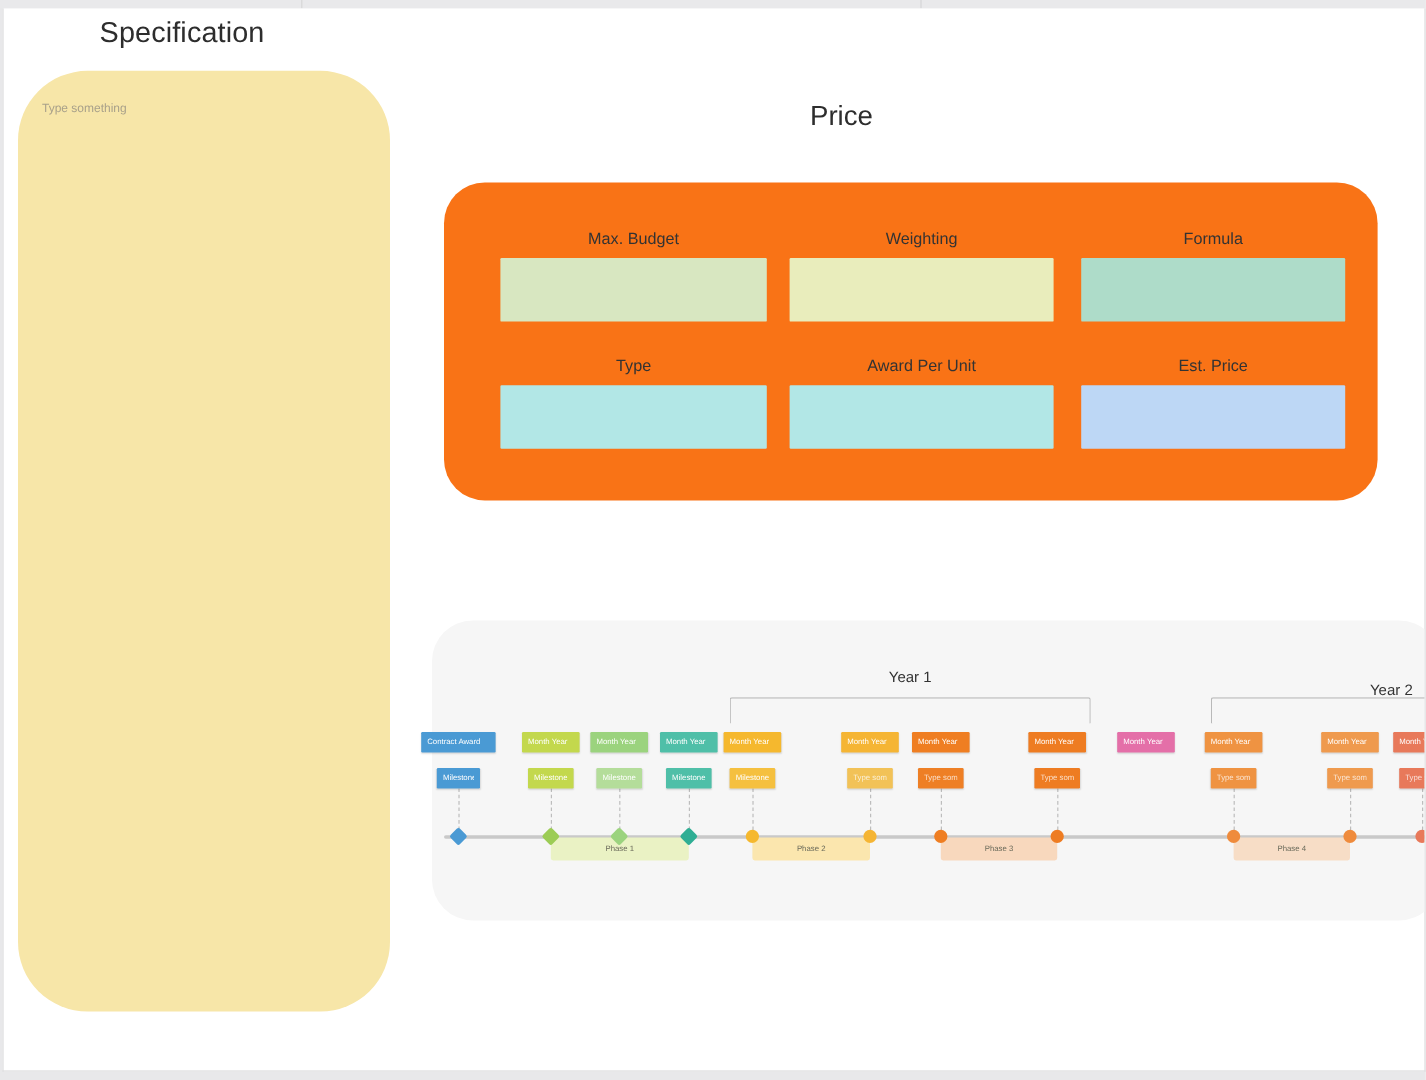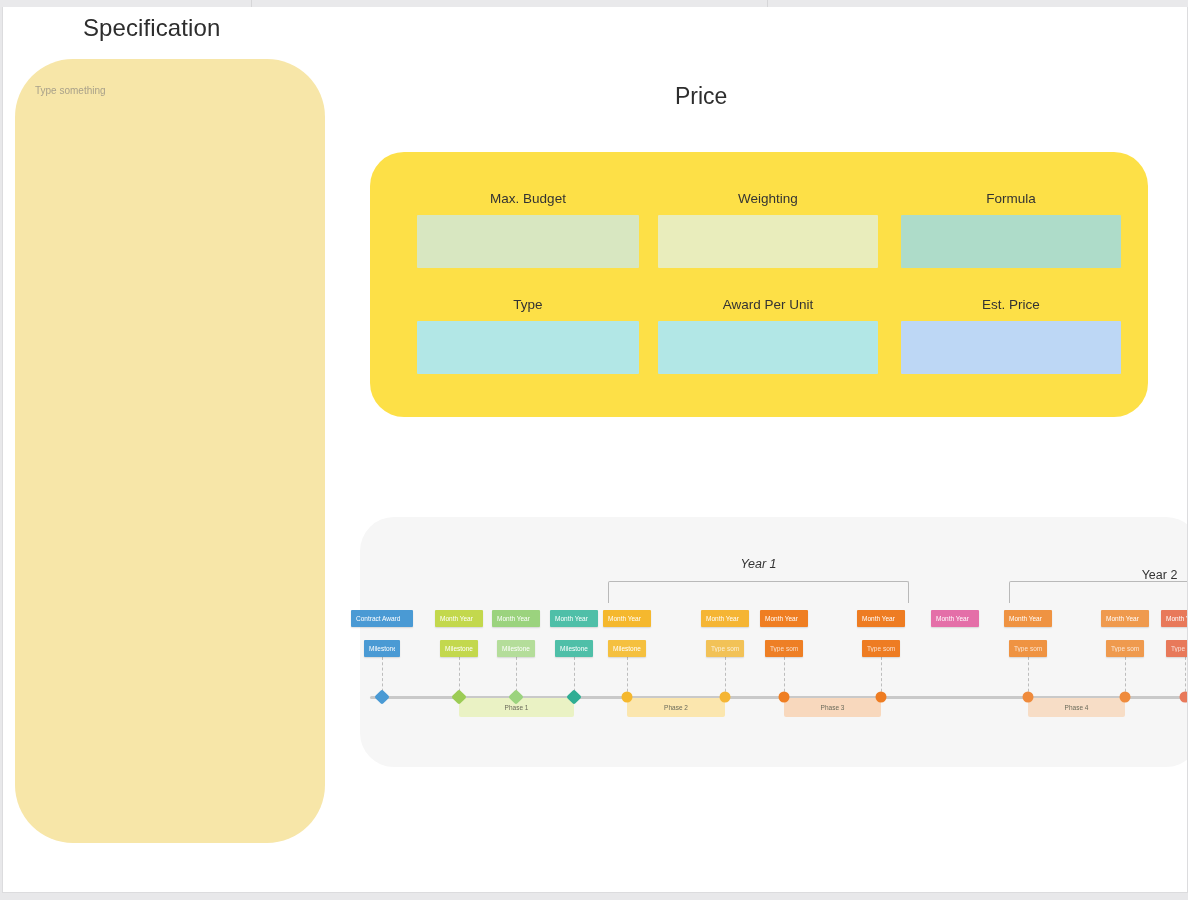--- a/index.html
+++ b/index.html
@@ -51,21 +51,21 @@
 
   
   #budget-title {
     position: absolute; left: 672px; top: 76px;
     font-size: 23px; color: #2d2d2d; font-weight: 400;
     white-space: nowrap;
   }
   #budget-card {
     position: absolute; left: 367px; top: 145px;
     width: 778px; height: 265px;
-    background: #fde047;
+    background: #f97316;
     border-radius: 34px;
   }
   .budget-cell { position: absolute; }
   .budget-label {
     position: absolute; left: 0; top: 0; width: 100%;
     text-align: center; font-size: 13.5px; color: #333; white-space: nowrap;
   }
   .budget-input {
     position: absolute; left: 0; top: 24px;
     width: 100%; height: 53px;
@@ -172,21 +172,21 @@
           <div class="budget-label">Est. Price</div>
           <input class="budget-input" type="text" placeholder="" style="background: rgb(189, 215, 245);">
         </div>
       </div>
   </div>
 
   <div id="timeline-card">
     <div id="tl-inner">
         <div class="tl-axis" style="top: 179px; left: 10px; width: 830px; background: rgb(201, 201, 201);"></div>
         <div class="year-bracket" style="left: 248px; top: 64px; width: 301px;"></div>
-        <div class="year-label" style="left: 398.5px; top: 40px; font-style: italic;">Year 1</div>
+        <div class="year-label" style="left: 398.5px; top: 40px;">Year 1</div>
         <div class="year-bracket" style="left: 649px; top: 64px; width: 301px;"></div>
         <div class="year-label" style="left: 799.5px; top: 51px;">Year 2</div>
         <div class="tl-phase" style="left: 99px; top: 181px; width: 115px; background: rgb(234, 242, 196);">Phase 1</div>
         <div class="tl-phase" style="left: 267px; top: 181px; width: 98px; background: rgb(251, 230, 174);">Phase 2</div>
         <div class="tl-phase" style="left: 424px; top: 181px; width: 97px; background: rgb(248, 216, 189);">Phase 3</div>
         <div class="tl-phase" style="left: 668px; top: 181px; width: 97px; background: rgb(247, 221, 198);">Phase 4</div>
         <input type="text" class="tl-chip" value="Contract Award" style="left: 22px; top: 93px; width: 62px; background: rgb(74, 154, 212);">
         <div class="tl-stem" style="left: 22px; top: 140px; height: 40px;"></div>
         <input type="text" class="tl-chip" placeholder="Type something" value="Milestone" style="left: 22px; top: 123px; width: 36px; background: rgb(74, 154, 212); text-align: center;">
         <div class="tl-node diamond" style="left: 22px; top: 180px; background: rgb(74, 154, 212);"></div>

